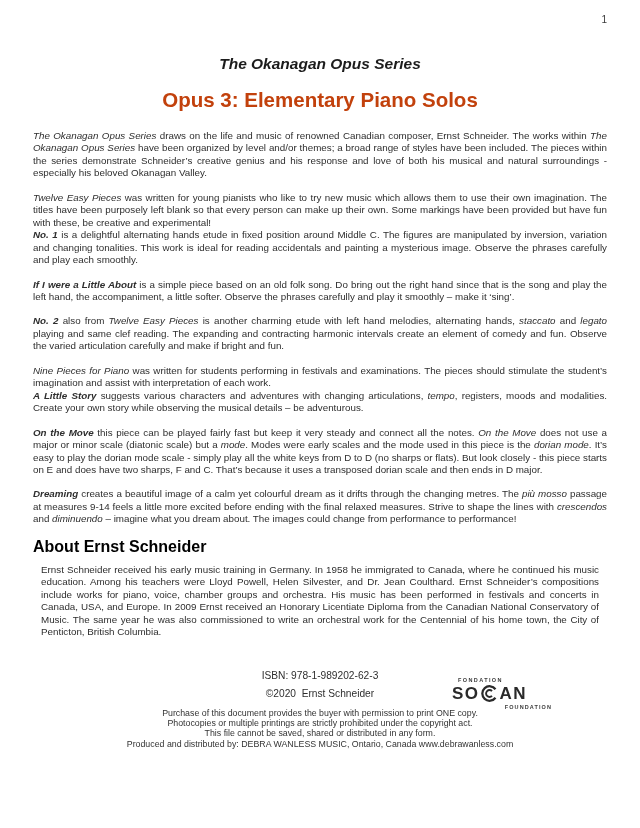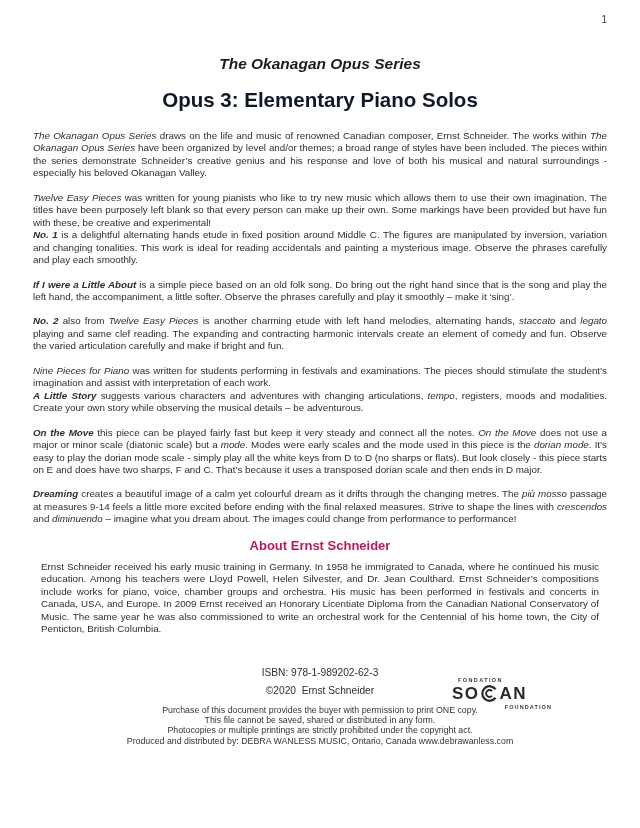--- a/index.html
+++ b/index.html
@@ -9,27 +9,27 @@
     margin:0 auto;
     background:#ffffff;
     box-sizing:border-box;
     padding:14px 33px 0;
     font-family:"Liberation Sans", sans-serif;
     color:#2e2e2e;
     overflow:hidden;
   }
   .page-number{text-align:right;font-size:10px;color:#3a3a3a;}
   .series-title{margin:30px 0 0;text-align:center;font-size:15.5px;font-weight:bold;font-style:italic;color:#1c1c1c;}
-  .main-title{margin:15px 0 0;text-align:center;font-size:20.5px;font-weight:bold;color:#0f172a;}
+  .main-title{margin:15px 0 0;text-align:center;font-size:20.5px;font-weight:bold;color:#c2410c;}
   .body-text{margin-top:18px;font-size:9.8px;line-height:12.45px;text-align:justify;}
   .block{margin:0 0 12px;}
   .block p{margin:0;}
   .it{font-style:italic;}
   .bd{font-weight:bold;}
-  .about-heading{margin:2px 0 4px;text-align:center;font-size:13px;font-weight:bold;color:#be185d;}
+  .about-heading{margin:2px 0 4px;font-size:16px;font-weight:bold;color:#000000;}
   .about-paragraph{margin:8px;font-size:9.8px;line-height:12.45px;text-align:justify;}
   .pub{margin-top:31px;text-align:center;}
   .isbn-line{font-size:10.2px;}
   .copyright-line{margin-top:7px;font-size:10.2px;white-space:pre-wrap;}
   .footer{margin-top:9px;text-align:center;font-size:8.8px;line-height:10.4px;color:#333;}
   
   .socan-logo{position:absolute;top:677px;left:452px;width:100px;color:#2a2a2a;}
   .socan-top{font-size:5.5px;letter-spacing:1.4px;font-weight:bold;color:#3c3c3c;margin-left:6px;}
   .socan-word{display:flex;align-items:center;font-size:17px;font-weight:bold;letter-spacing:1.5px;line-height:19px;margin-top:1px;}
   .socan-c{width:19px;height:19px;margin:0 0.5px;flex:0 0 auto;}
@@ -86,17 +86,17 @@
         <path d="M 17.9 6.1 A 8.4 8.4 0 1 0 17.9 15.9" fill="none" stroke="#2a2a2a" stroke-width="2.6" stroke-linecap="butt"></path>
         <path d="M 13.9 8.2 A 4 4 0 1 0 13.9 13.8" fill="none" stroke="#2a2a2a" stroke-width="2.2" stroke-linecap="butt"></path>
       </svg>
       <span>AN</span>
     </div>
     <div class="socan-bottom">FOUNDATION</div>
   </div>
 
   <div class="footer">
       <div>Purchase of this document provides the buyer with permission to print ONE copy.</div>
+      <div>Photocopies or multiple printings are strictly prohibited under the copyright act.</div>
       <div>This file cannot be saved, shared or distributed in any form.</div>
-      <div>Photocopies or multiple printings are strictly prohibited under the copyright act.</div>
       <div>Produced and distributed by: DEBRA WANLESS MUSIC, Ontario, Canada www.debrawanless.com</div>
     </div>
 </div>
 
 </body></html>

